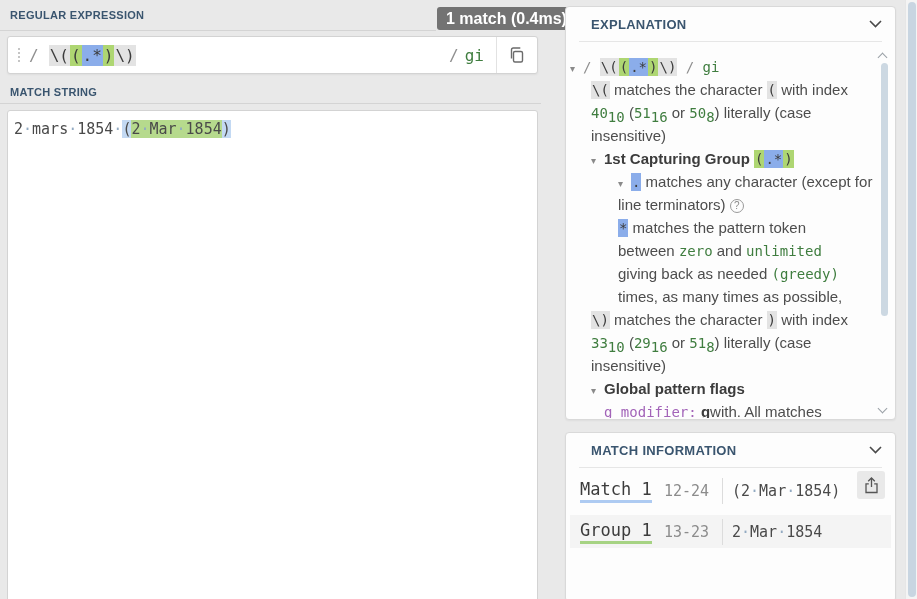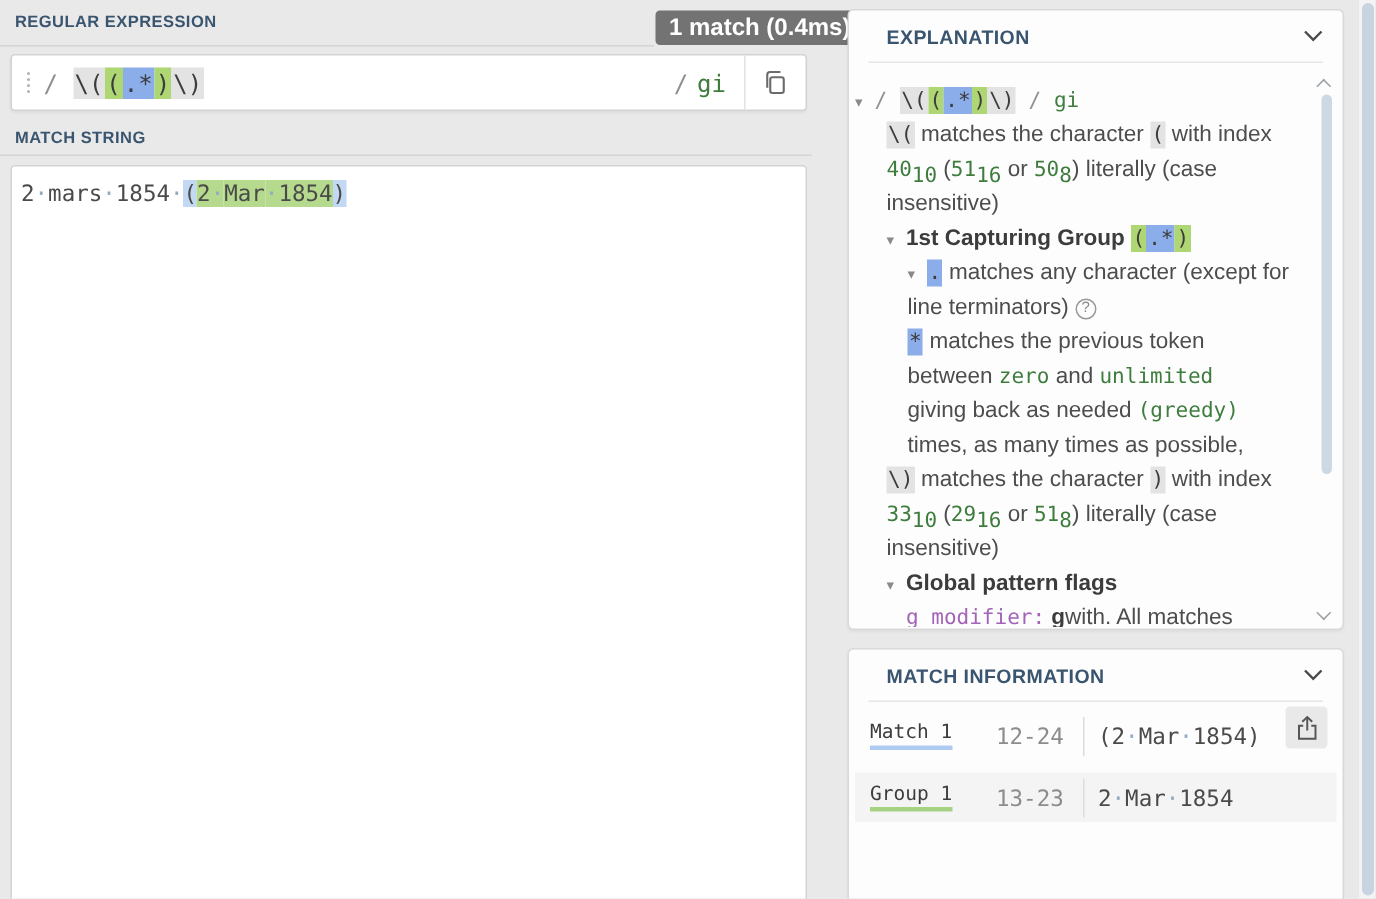--- a/index.html
+++ b/index.html
@@ -80,21 +80,21 @@
   .exp-content {
     position:absolute; top:41px; left:0; right:0; bottom:1px;
     overflow:hidden; padding-top:7px;
     font-size:15px; line-height:23px; color:#4d4d4d;
   }
   .exp-line { white-space:nowrap; height:23px; }
   .exp-line .tok-esc, .exp-line .tok-group, .exp-line .tok-char { font-size:14px; }
   .exp-line .mono-green, .exp-line .mono-purple, .exp-line .delim, .exp-line .flags { font-size:14px; }
   .ind0 { padding-left:4px; }
   .ind1 { padding-left:25px; }
-  .ind2 { padding-left:39px; }
+  .ind2 { padding-left:52px; }
   .ind3 { padding-left:38px; }
   .caret { display:inline-block; width:13px; font-size:10px; color:#8a8a8a; cursor:pointer; }
   sub { font-size:10px; }
   .help {
     display:inline-flex; width:14px; height:14px; border:1px solid #9a9a9a; border-radius:50%;
     font-size:10px; color:#8a8a8a; align-items:center; justify-content:center;
     vertical-align:1px; font-family:"Liberation Sans", sans-serif;
   }
 
   
@@ -110,21 +110,21 @@
   .arrow-down { top:398px; transform:rotate(45deg); }
 
   
   .mi-rows { padding:6px 4px 0 4px; }
   .mi-row {
     display:grid; grid-template-columns:84px 58px 1px auto;
     align-items:center; height:33px; margin-bottom:8px; padding-left:10px;
   }
   .mi-row.shade { background:#f4f4f4; }
   .mi-name {
-    font-family:"DejaVu Sans Mono", monospace; font-size:13px; color:#3c3c3c;
+    font-family:"DejaVu Sans Mono", monospace; font-size:17px; color:#3c3c3c;
     justify-self:start; padding-bottom:1px; border-bottom:3px solid transparent;
   }
   .u-blue { border-bottom-color:#aecbf2 !important; }
   .u-green { border-bottom-color:#a6d383 !important; }
   .mi-range { font-family:"DejaVu Sans Mono", monospace; font-size:15px; color:#8c8c8c; }
   .mi-div { background:#dcdcdc; width:1px; height:26px; }
   .mi-value { font-family:"DejaVu Sans Mono", monospace; font-size:15px; color:#4a4a4a; padding-left:9px; }
   .share-btn {
     position:absolute; top:38px; right:10px; width:28px; height:28px;
     background:#e9e9e9; border-radius:3px; display:flex; align-items:center; justify-content:center;
@@ -189,21 +189,21 @@
   </div>
   <div class="card-hdiv"></div>
   <div class="exp-content">
       <div class="exp-line ind0"><span class="caret">▾</span><span class="delim">/ </span><span class="tok-esc">\(</span><span class="tok-group">(</span><span class="tok-char">.*</span><span class="tok-group">)</span><span class="tok-esc">\)</span><span class="delim"> / </span><span class="flags">gi</span></div>
       <div class="exp-line ind1"><span class="tok-esc">\(</span><span> matches the character </span><span class="tok-esc">(</span><span> with index</span></div>
       <div class="exp-line ind1"><span class="mono-green">40</span><sub class="sub mono-green">10</sub><span> (</span><span class="mono-green">51</span><sub class="sub mono-green">16</sub><span> or </span><span class="mono-green">50</span><sub class="sub mono-green">8</sub><span>) literally (case</span></div>
       <div class="exp-line ind1"><span>insensitive)</span></div>
       <div class="exp-line ind1"><span class="caret">▾</span><span class="bold">1st Capturing Group </span><span class="tok-group">(</span><span class="tok-char">.*</span><span class="tok-group">)</span></div>
       <div class="exp-line ind2"><span class="caret">▾</span><span class="tok-char">.</span><span> matches any character (except for</span></div>
       <div class="exp-line ind2"><span>line terminators) </span><span class="help">?</span></div>
-      <div class="exp-line ind2"><span class="tok-char">*</span><span> matches the previous token</span></div>
+      <div class="exp-line ind2"><span class="tok-char">*</span><span> matches the pattern token</span></div>
       <div class="exp-line ind2"><span>between </span><span class="mono-green">zero</span><span> and </span><span class="mono-green">unlimited</span></div>
       <div class="exp-line ind2"><span>giving back as needed </span><span class="mono-green">(greedy)</span></div>
       <div class="exp-line ind2"><span>times, as many times as possible,</span></div>
       <div class="exp-line ind1"><span class="tok-esc">\)</span><span> matches the character </span><span class="tok-esc">)</span><span> with index</span></div>
       <div class="exp-line ind1"><span class="mono-green">33</span><sub class="sub mono-green">10</sub><span> (</span><span class="mono-green">29</span><sub class="sub mono-green">16</sub><span> or </span><span class="mono-green">51</span><sub class="sub mono-green">8</sub><span>) literally (case</span></div>
       <div class="exp-line ind1"><span>insensitive)</span></div>
       <div class="exp-line ind1"><span class="caret">▾</span><span class="bold">Global pattern flags</span></div>
       <div class="exp-line ind3"><span class="mono-purple">g modifier:</span><span> </span><span class="bold">g</span><span>with. All matches</span></div>
     </div>
   <span class="scroll-arrow arrow-up"></span>

